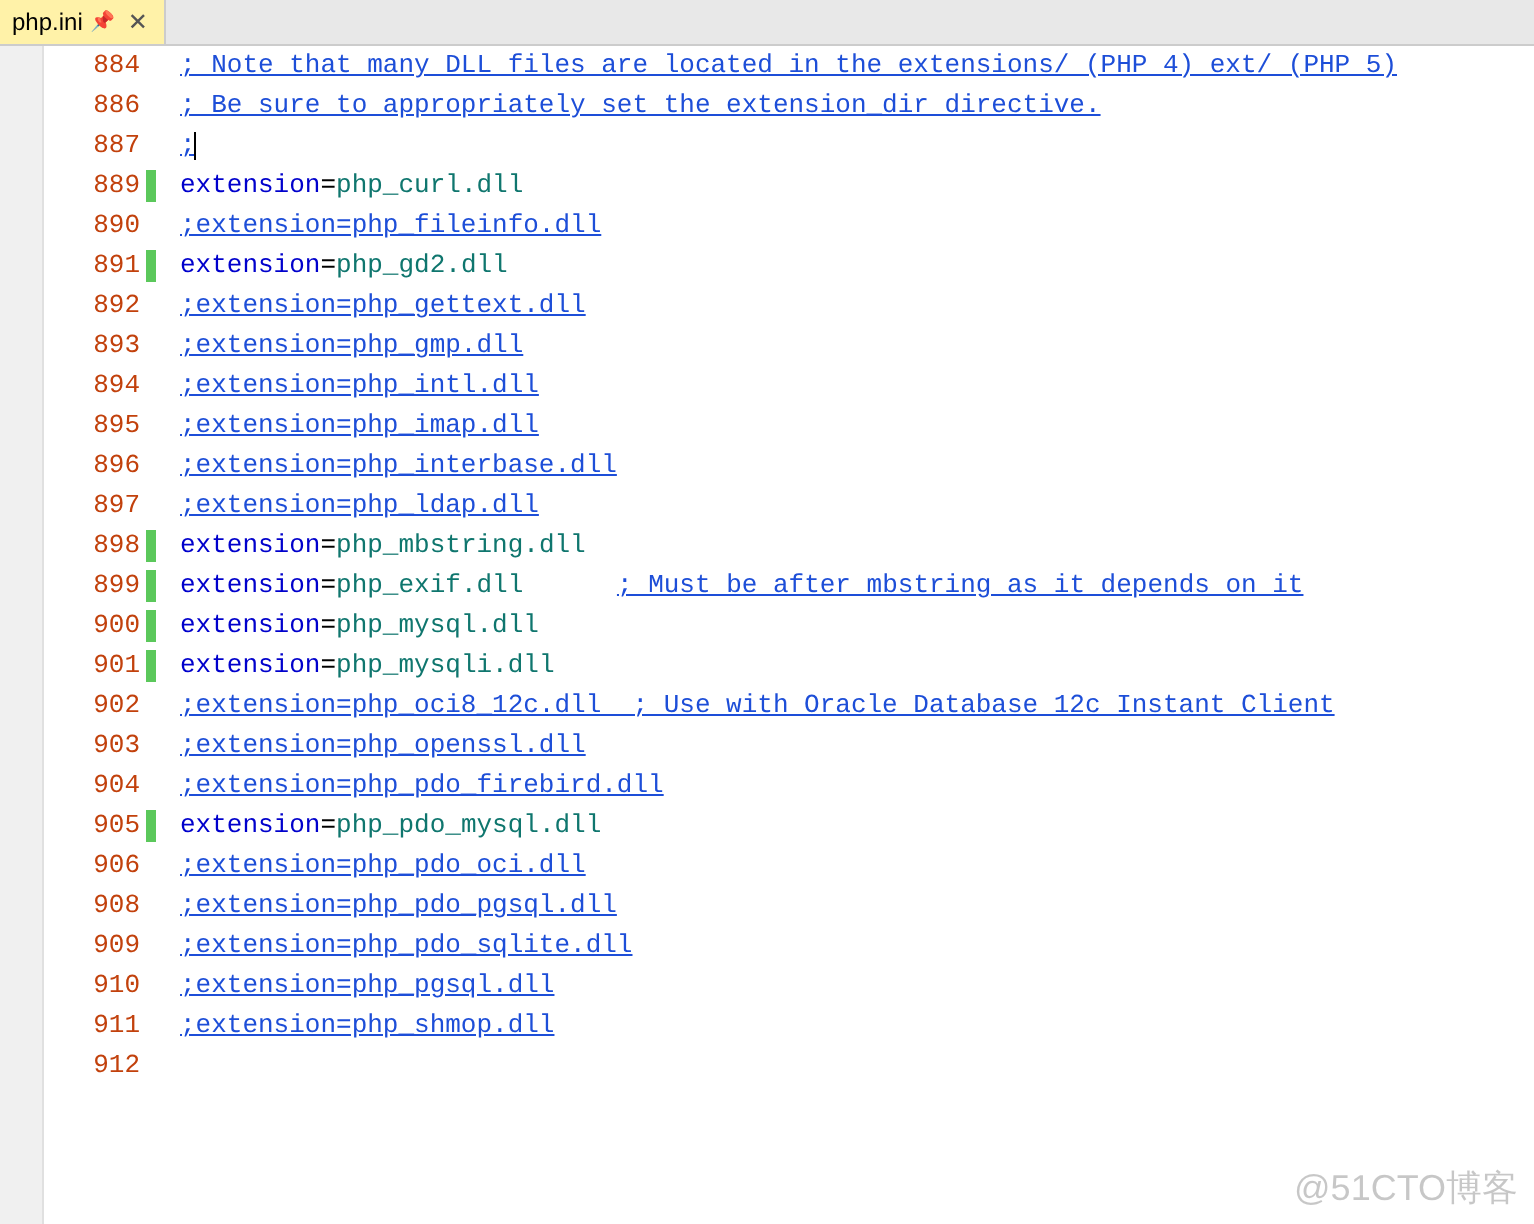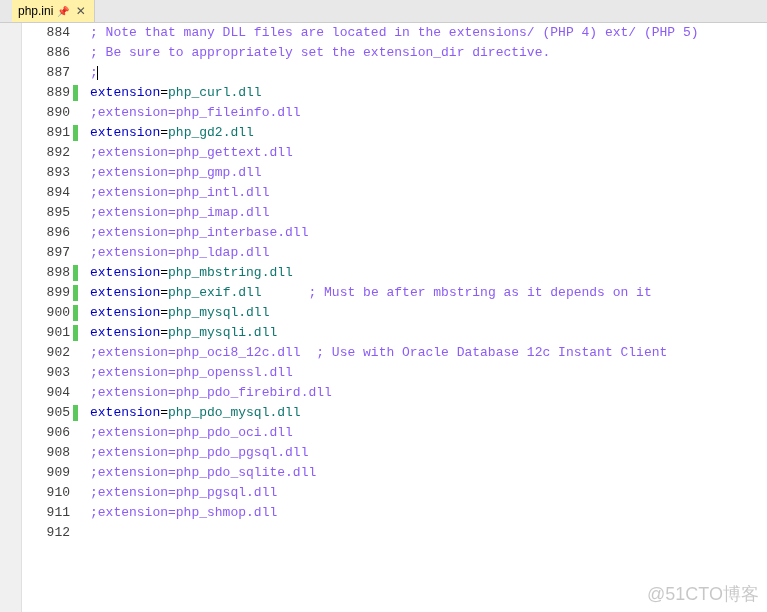--- a/index.html
+++ b/index.html
@@ -23,21 +23,20 @@
   .tab {
     background: #fff2a8;
     padding: 0 6px;
     display: flex;
     align-items: center;
     gap: 4px;
     font-family: "Segoe UI", Arial, sans-serif;
     font-size: 12px;
     color: #000;
     border-right: 1px solid #ccc;
-    margin-left: 12px;
   }
   .tab .pin {
     font-size: 10px;
     color: #555;
   }
   .tab .close {
     font-size: 12px;
     color: #555;
     cursor: pointer;
     padding: 0 2px;
@@ -60,37 +59,37 @@
   .line {
     display: flex;
     height: 20px;
     line-height: 20px;
     white-space: pre;
   }
   .gutter {
     width: 48px;
     text-align: right;
     padding-right: 8px;
-    color: #404040;
+    color: #c2410c;
     position: relative;
     flex-shrink: 0;
   }
   .mark {
     position: absolute;
     right: 0;
     top: 2px;
     width: 5px;
     height: 16px;
     background: #5bc85b;
   }
   .code {
     padding-left: 12px;
     flex: 1;
   }
-  .k-comment { color: #8b5cf6; }
+  .k-comment { color: #1d4ed8; text-decoration: underline; }
   .k-key { color: #0000cc; }
   .k-eq { color: #000; }
   .k-val { color: #0f766e; }
   .caret {
     display: inline-block;
     border-left: 1px solid #000;
     height: 14px;
     vertical-align: middle;
     margin-left: -1px;
   }

